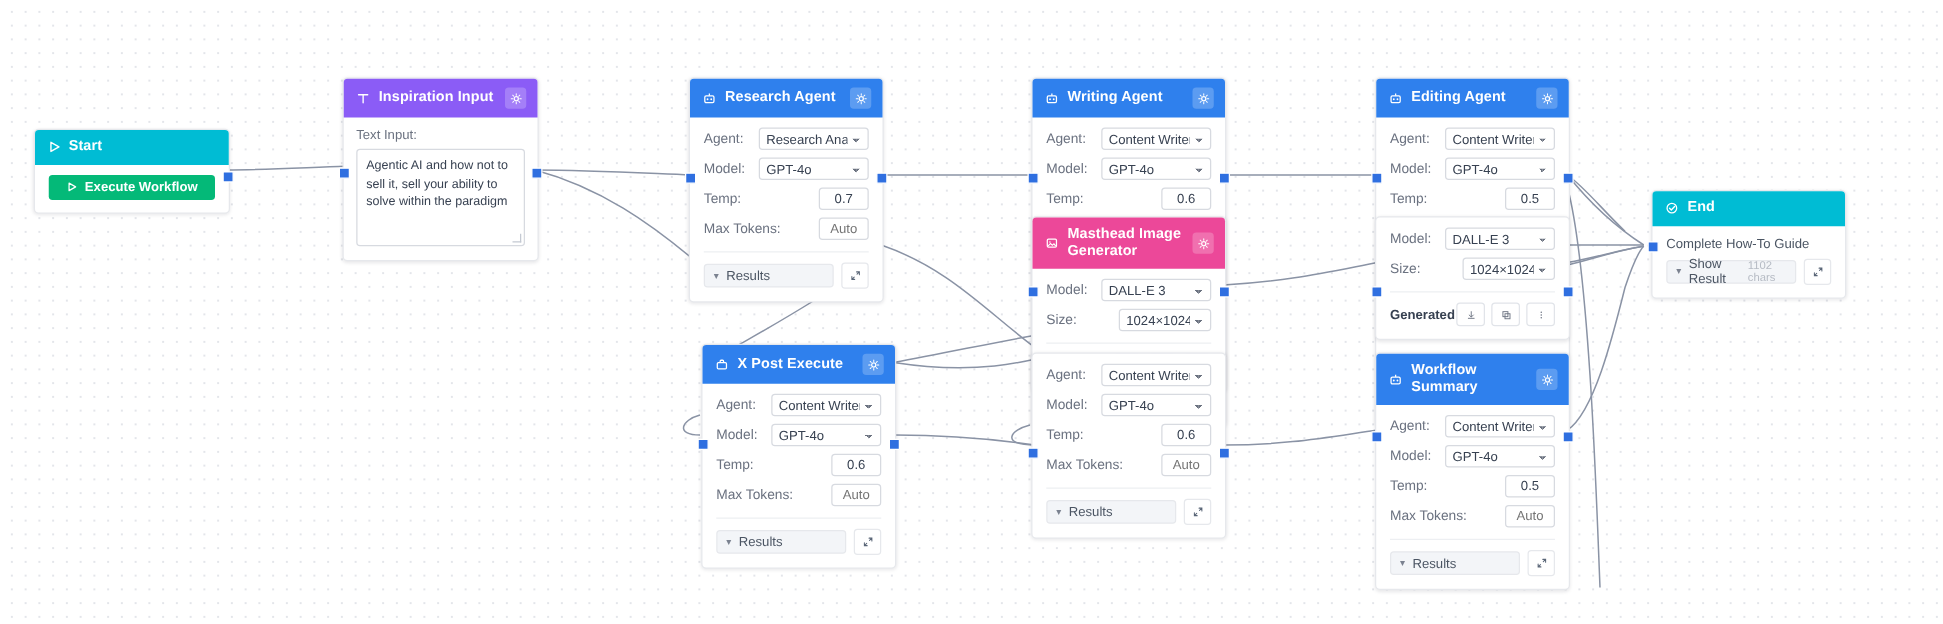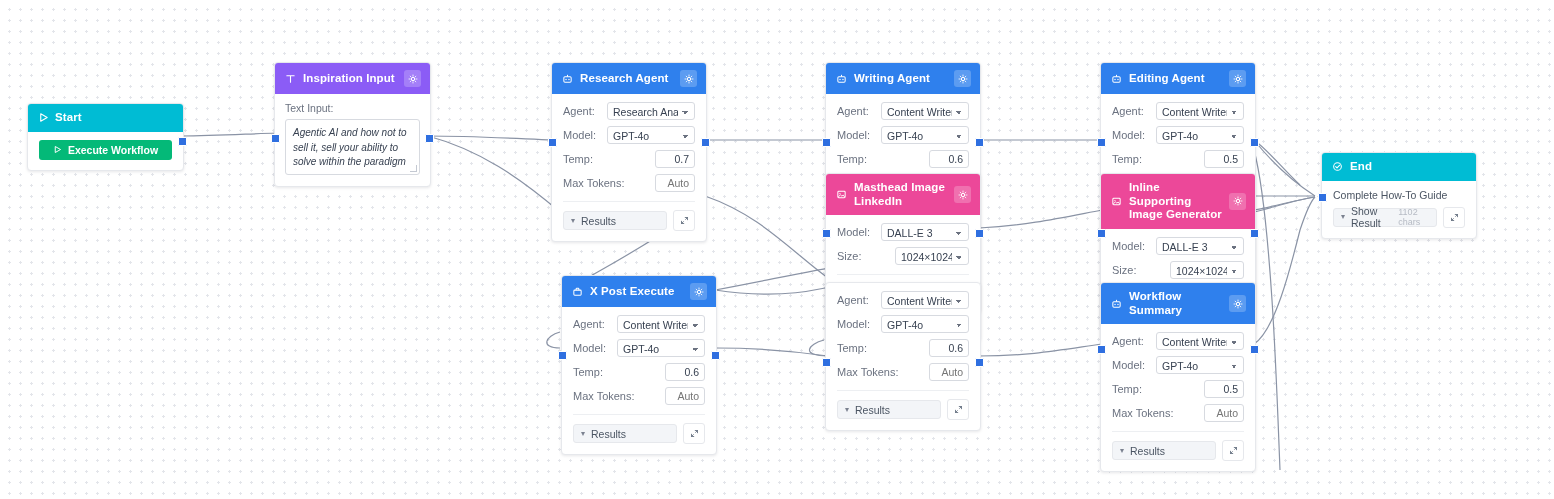--- a/index.html
+++ b/index.html
@@ -57,21 +57,21 @@
     background-image:
       linear-gradient(45deg,transparent 50%,#6b7280 50%),
       linear-gradient(135deg,#6b7280 50%,transparent 50%);
     background-position:calc(100% - 9px) 8px, calc(100% - 6px) 8px;
     background-size:3px 3px,3px 3px;background-repeat:no-repeat;
   }
   .sel.right{text-align:right;}
   .inp{
     border:1px solid #d7dae0;border-radius:3px;background:#fff;
     font-family:"Liberation Sans", sans-serif;font-size:10.5px;color:#374151;
-    height:18px;line-height:16px;padding:0 5px;text-align:right;box-sizing:border-box;
+    height:18px;line-height:16px;padding:0 5px;text-align:center;box-sizing:border-box;
   }
   .inp.ph{color:#b6bbc4;}
 
   .divider{height:1px;background:#edeff2;margin:9px 0 8px 0;}
 
   .resultbar{display:flex;align-items:center;gap:6px;}
   .resbtn{
     flex:1;display:flex;align-items:center;gap:6px;
     background:#f3f5f8;border:1px solid #e6e8ec;border-radius:3px;
     height:19px;padding:0 7px;font-size:10.5px;color:#4b5563;box-sizing:border-box;
@@ -98,22 +98,22 @@
     font-size:10.5px;font-weight:bold;
   }
   .execbtn svg{width:9px;height:9px;display:block;}
 
   
   #n-inspiration{left:274px;top:62px;width:155px;}
   #n-inspiration .nbody{padding:8px 10px 11px 10px;}
   .tlabel{font-size:10.5px;color:#6b7280;margin-bottom:5px;}
   .tarea{
     border:1px solid #d7dae0;border-radius:3px;background:#fff;
-    height:56px;padding:6px 7px;font-size:10px;color:#374151;line-height:1.45;
-    box-sizing:border-box;position:relative;overflow:hidden;font-style:italic;
+    height:78px;padding:6px 7px;font-size:10px;color:#374151;line-height:1.45;
+    box-sizing:border-box;position:relative;overflow:hidden;
   }
   .tarea::after{
     content:"";position:absolute;right:2px;bottom:2px;width:6px;height:6px;
     border-right:1px solid #c4c9d2;border-bottom:1px solid #c4c9d2;
   }
 
   
   #n-research{left:551px;top:62px;width:154px;}
   #n-xpost{left:561px;top:275px;width:154px;}
   #n-writing{left:825px;top:62px;width:154px;}
@@ -369,21 +369,21 @@
 
   <div class="node" id="n-masthead">
     <div class="nhead pink">
       <span class="hicon">
         <svg viewBox="0 0 12 12">
             <rect x="2" y="2.5" width="8" height="7" rx="1" fill="none" stroke="#fff" stroke-width="1.1"></rect>
             <circle cx="4.3" cy="5" r=".7" fill="#fff"></circle>
             <path d="M2.6 8.6l2.2-2.3 1.6 1.5 1.4-1.2 1.6 2" fill="none" stroke="#fff" stroke-width="1"></path>
           </svg>
       </span>
-      <span class="ttl">Masthead Image LinkedIn</span>
+      <span class="ttl">Masthead Image Generator</span>
       <span class="gear">
         <svg viewBox="0 0 12 12">
             <circle cx="6" cy="6" r="2" fill="none" stroke="#fff" stroke-width="1.2"></circle>
             <path d="M6 1.2v1.4M6 9.4v1.4M1.2 6h1.4M9.4 6h1.4M2.6 2.6l1 1M8.4 8.4l1 1M9.4 2.6l-1 1M3.6 8.4l-1 1" stroke="#fff" stroke-width="1" stroke-linecap="round"></path>
           </svg>
       </span>
     </div>
     <div class="nbody">
       <div class="row">
         <span class="lbl">Model:</span>
@@ -493,36 +493,20 @@
         <input class="inp ph" style="width: 40px;" placeholder="Auto">
       </div>
       <div class="divider"></div>
       <div style="height:120px"></div>
     </div>
     <div class="handle" style="left:-4px;top:75px;"></div>
     <div class="handle" style="right:-4px;top:75px;"></div>
   </div>
 
   <div class="node" id="n-inline">
-    <div class="nhead pink">
-      <span class="hicon">
-        <svg viewBox="0 0 12 12">
-            <rect x="2" y="2.5" width="8" height="7" rx="1" fill="none" stroke="#fff" stroke-width="1.1"></rect>
-            <circle cx="4.3" cy="5" r=".7" fill="#fff"></circle>
-            <path d="M2.6 8.6l2.2-2.3 1.6 1.5 1.4-1.2 1.6 2" fill="none" stroke="#fff" stroke-width="1"></path>
-          </svg>
-      </span>
-      <span class="ttl">Inline Supporting Image Generator</span>
-      <span class="gear">
-        <svg viewBox="0 0 12 12">
-            <circle cx="6" cy="6" r="2" fill="none" stroke="#fff" stroke-width="1.2"></circle>
-            <path d="M6 1.2v1.4M6 9.4v1.4M1.2 6h1.4M9.4 6h1.4M2.6 2.6l1 1M8.4 8.4l1 1M9.4 2.6l-1 1M3.6 8.4l-1 1" stroke="#fff" stroke-width="1" stroke-linecap="round"></path>
-          </svg>
-      </span>
-    </div>
     <div class="nbody">
       <div class="row">
         <span class="lbl">Model:</span>
         <select class="sel" style="width:88px"><option>DALL-E 3</option></select>
       </div>
       <div class="row">
         <span class="lbl">Size:</span>
         <select class="sel right" style="width:74px"><option>1024×1024</option></select>
       </div>
       <div class="divider"></div>

